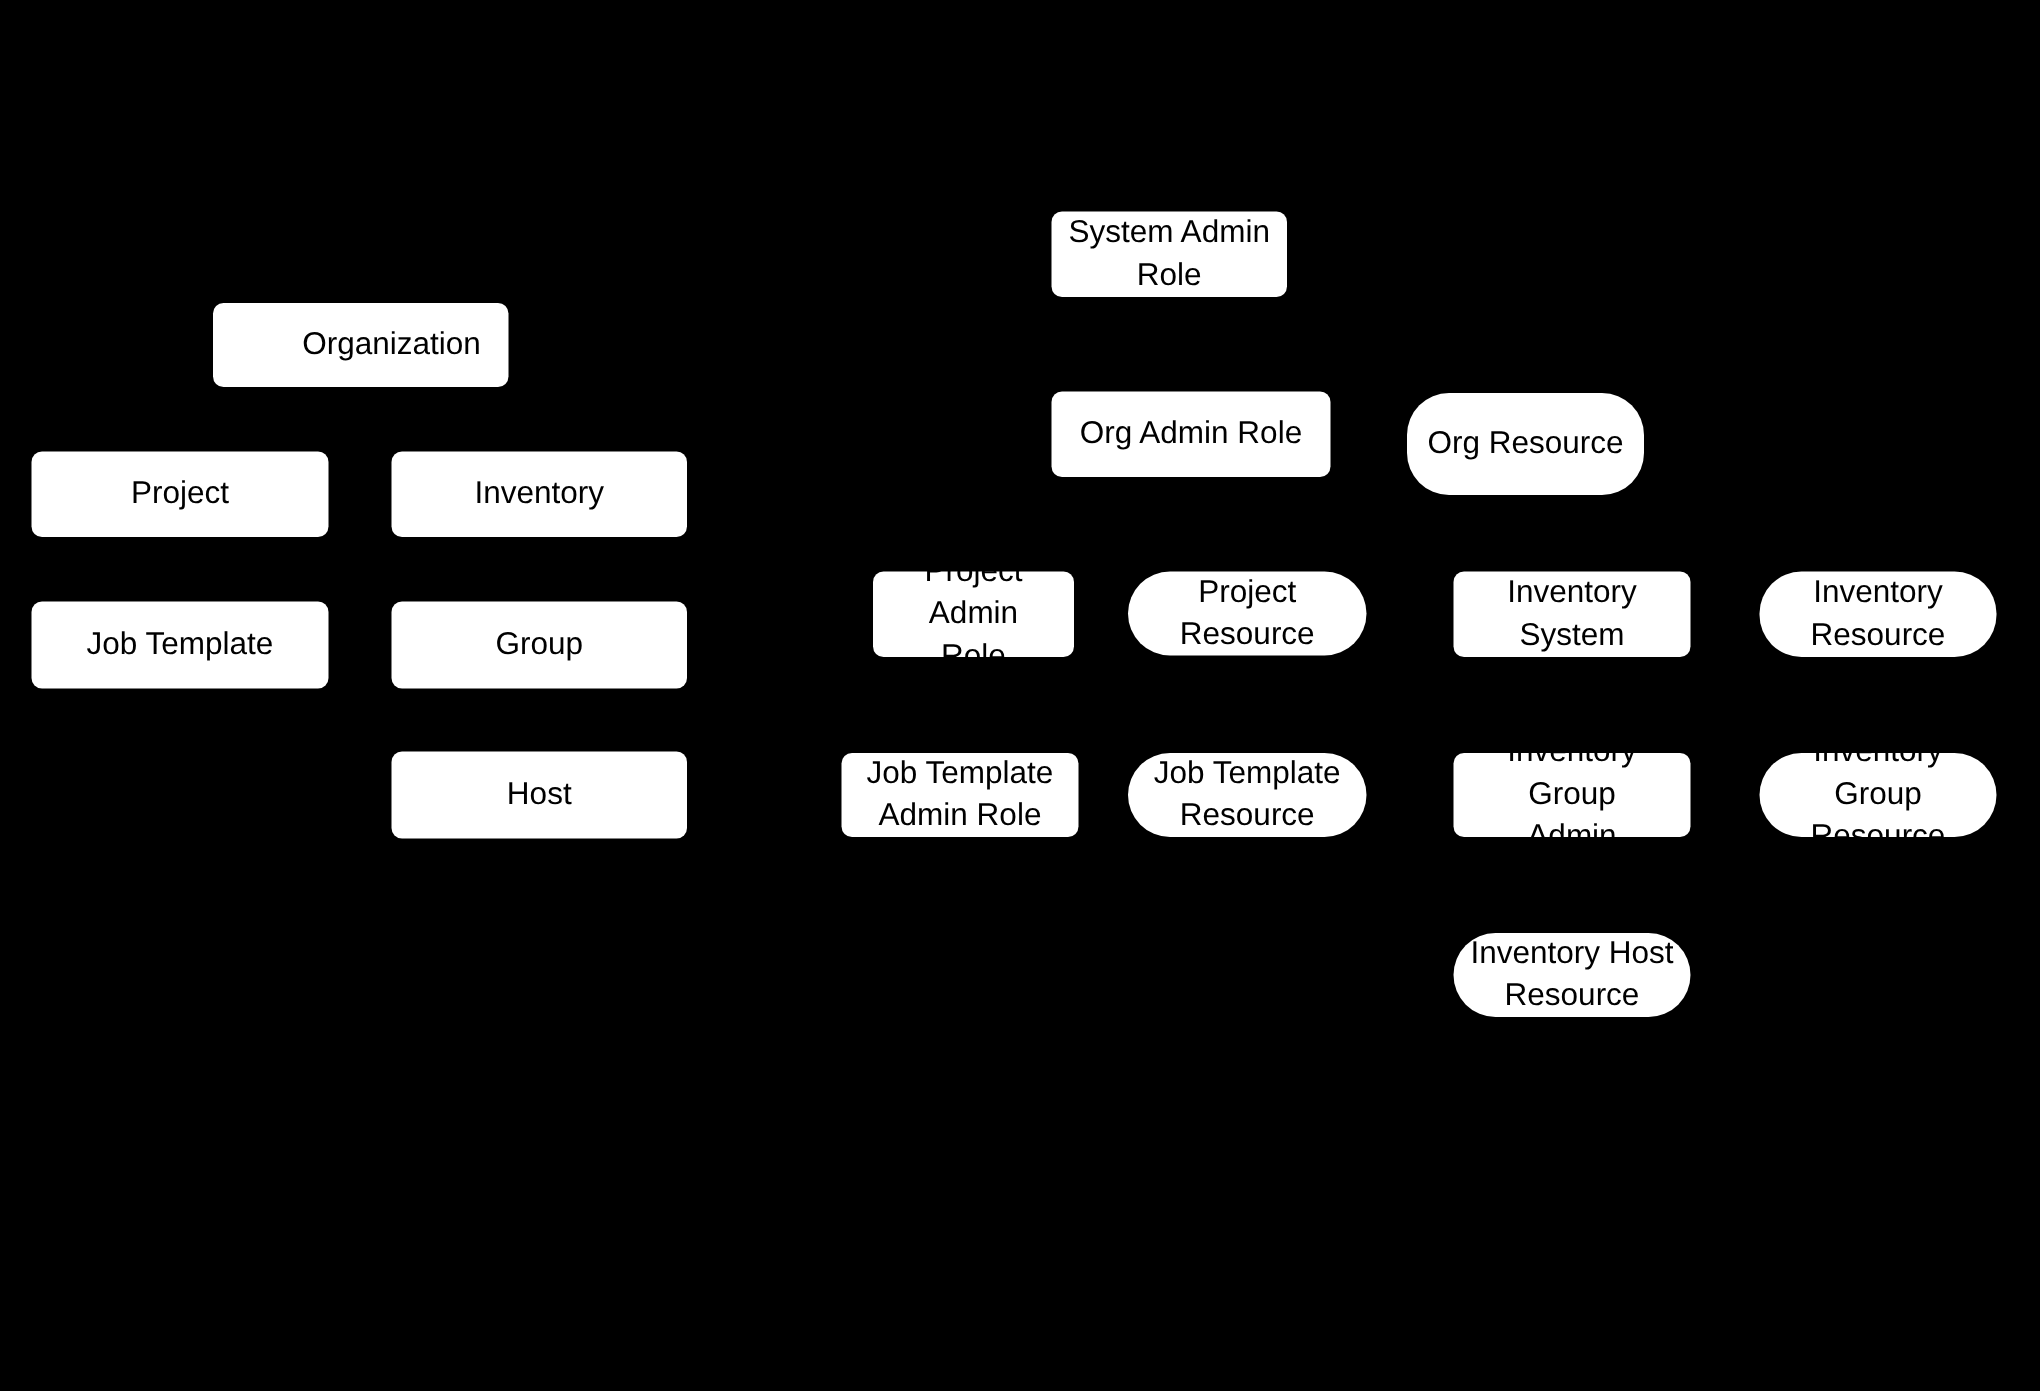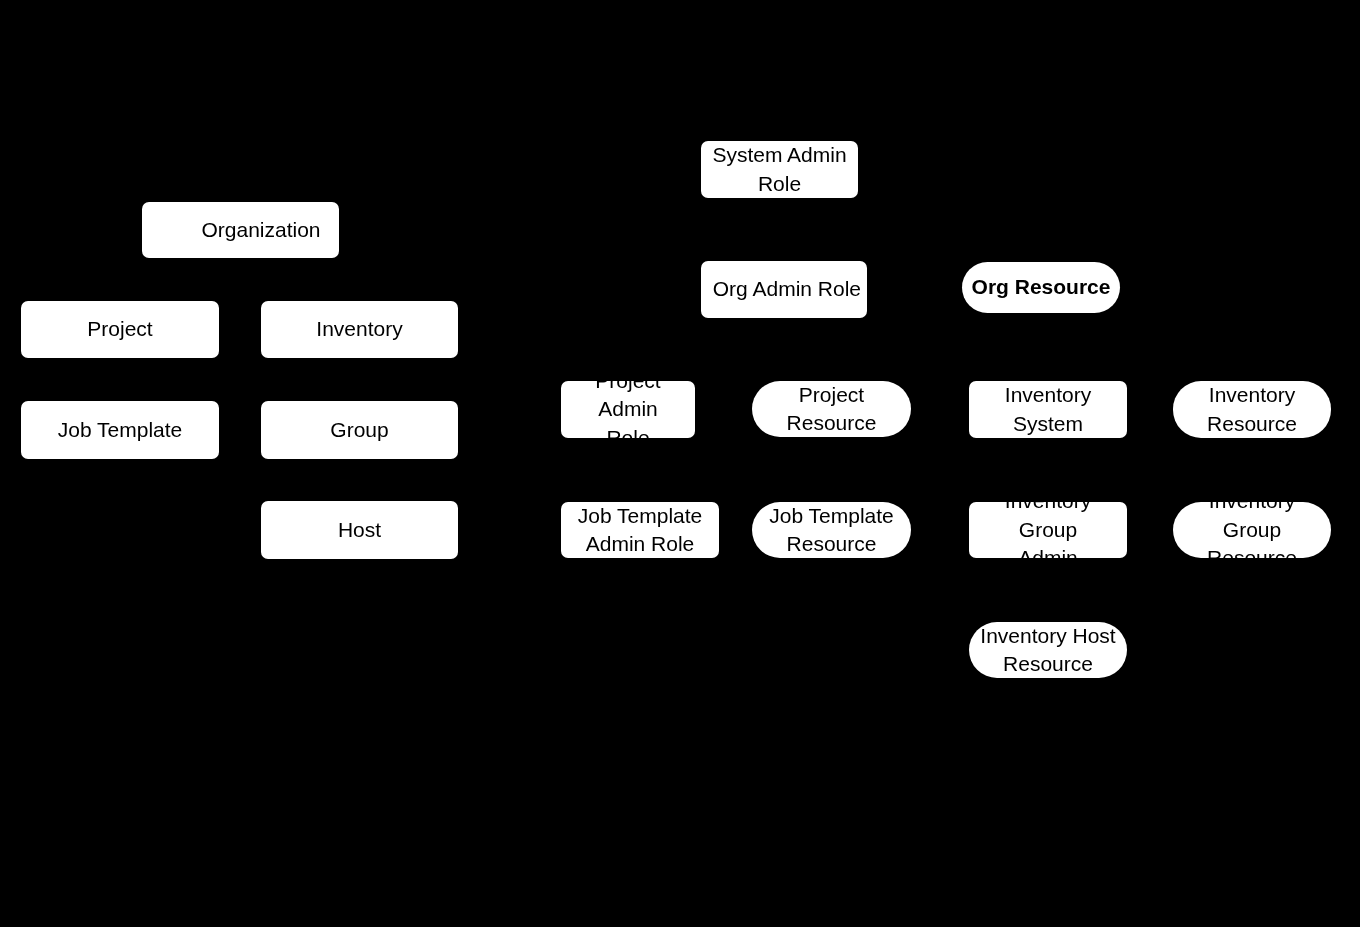--- a/index.html
+++ b/index.html
@@ -57,27 +57,27 @@
     <div class="node rect" style="left: 261px; top: 501px; width: 197px; height: 58px;">
       <span class="node-label">Host</span>
     </div>
     <div class="node rect" style="left: 261px; top: 401px; width: 197px; height: 58px;">
       <span class="node-label">Group</span>
     </div>
     <div class="node rect" style="left: 701px; top: 141px; width: 157px; height: 57px;">
       <span class="node-label">System Admin
 Role</span>
     </div>
-    <div class="node rect" style="left: 701px; top: 261px; width: 166px; height: 57px; justify-content: flex-end;">
+    <div class="node rect" style="left: 701px; top: 261px; width: 186px; height: 57px;">
       <span class="node-label">Org Admin Role</span>
     </div>
-    <div class="node pill" style="left: 962px; top: 262px; width: 158px; height: 51px; font-weight: bold;">
+    <div class="node pill" style="left: 938px; top: 262px; width: 158px; height: 68px;">
       <span class="node-label">Org Resource</span>
     </div>
-    <div class="node rect" style="left: 561px; top: 381px; width: 134px; height: 57px;">
+    <div class="node rect" style="left: 582px; top: 381px; width: 134px; height: 57px;">
       <span class="node-label">Project Admin
 Role</span>
     </div>
     <div class="node pill" style="left: 752px; top: 381px; width: 159px; height: 56px;">
       <span class="node-label">Project Resource</span>
     </div>
     <div class="node rect" style="left: 969px; top: 381px; width: 158px; height: 57px;">
       <span class="node-label">Inventory System</span>
     </div>
     <div class="node pill" style="left: 1173px; top: 381px; width: 158px; height: 57px;">

